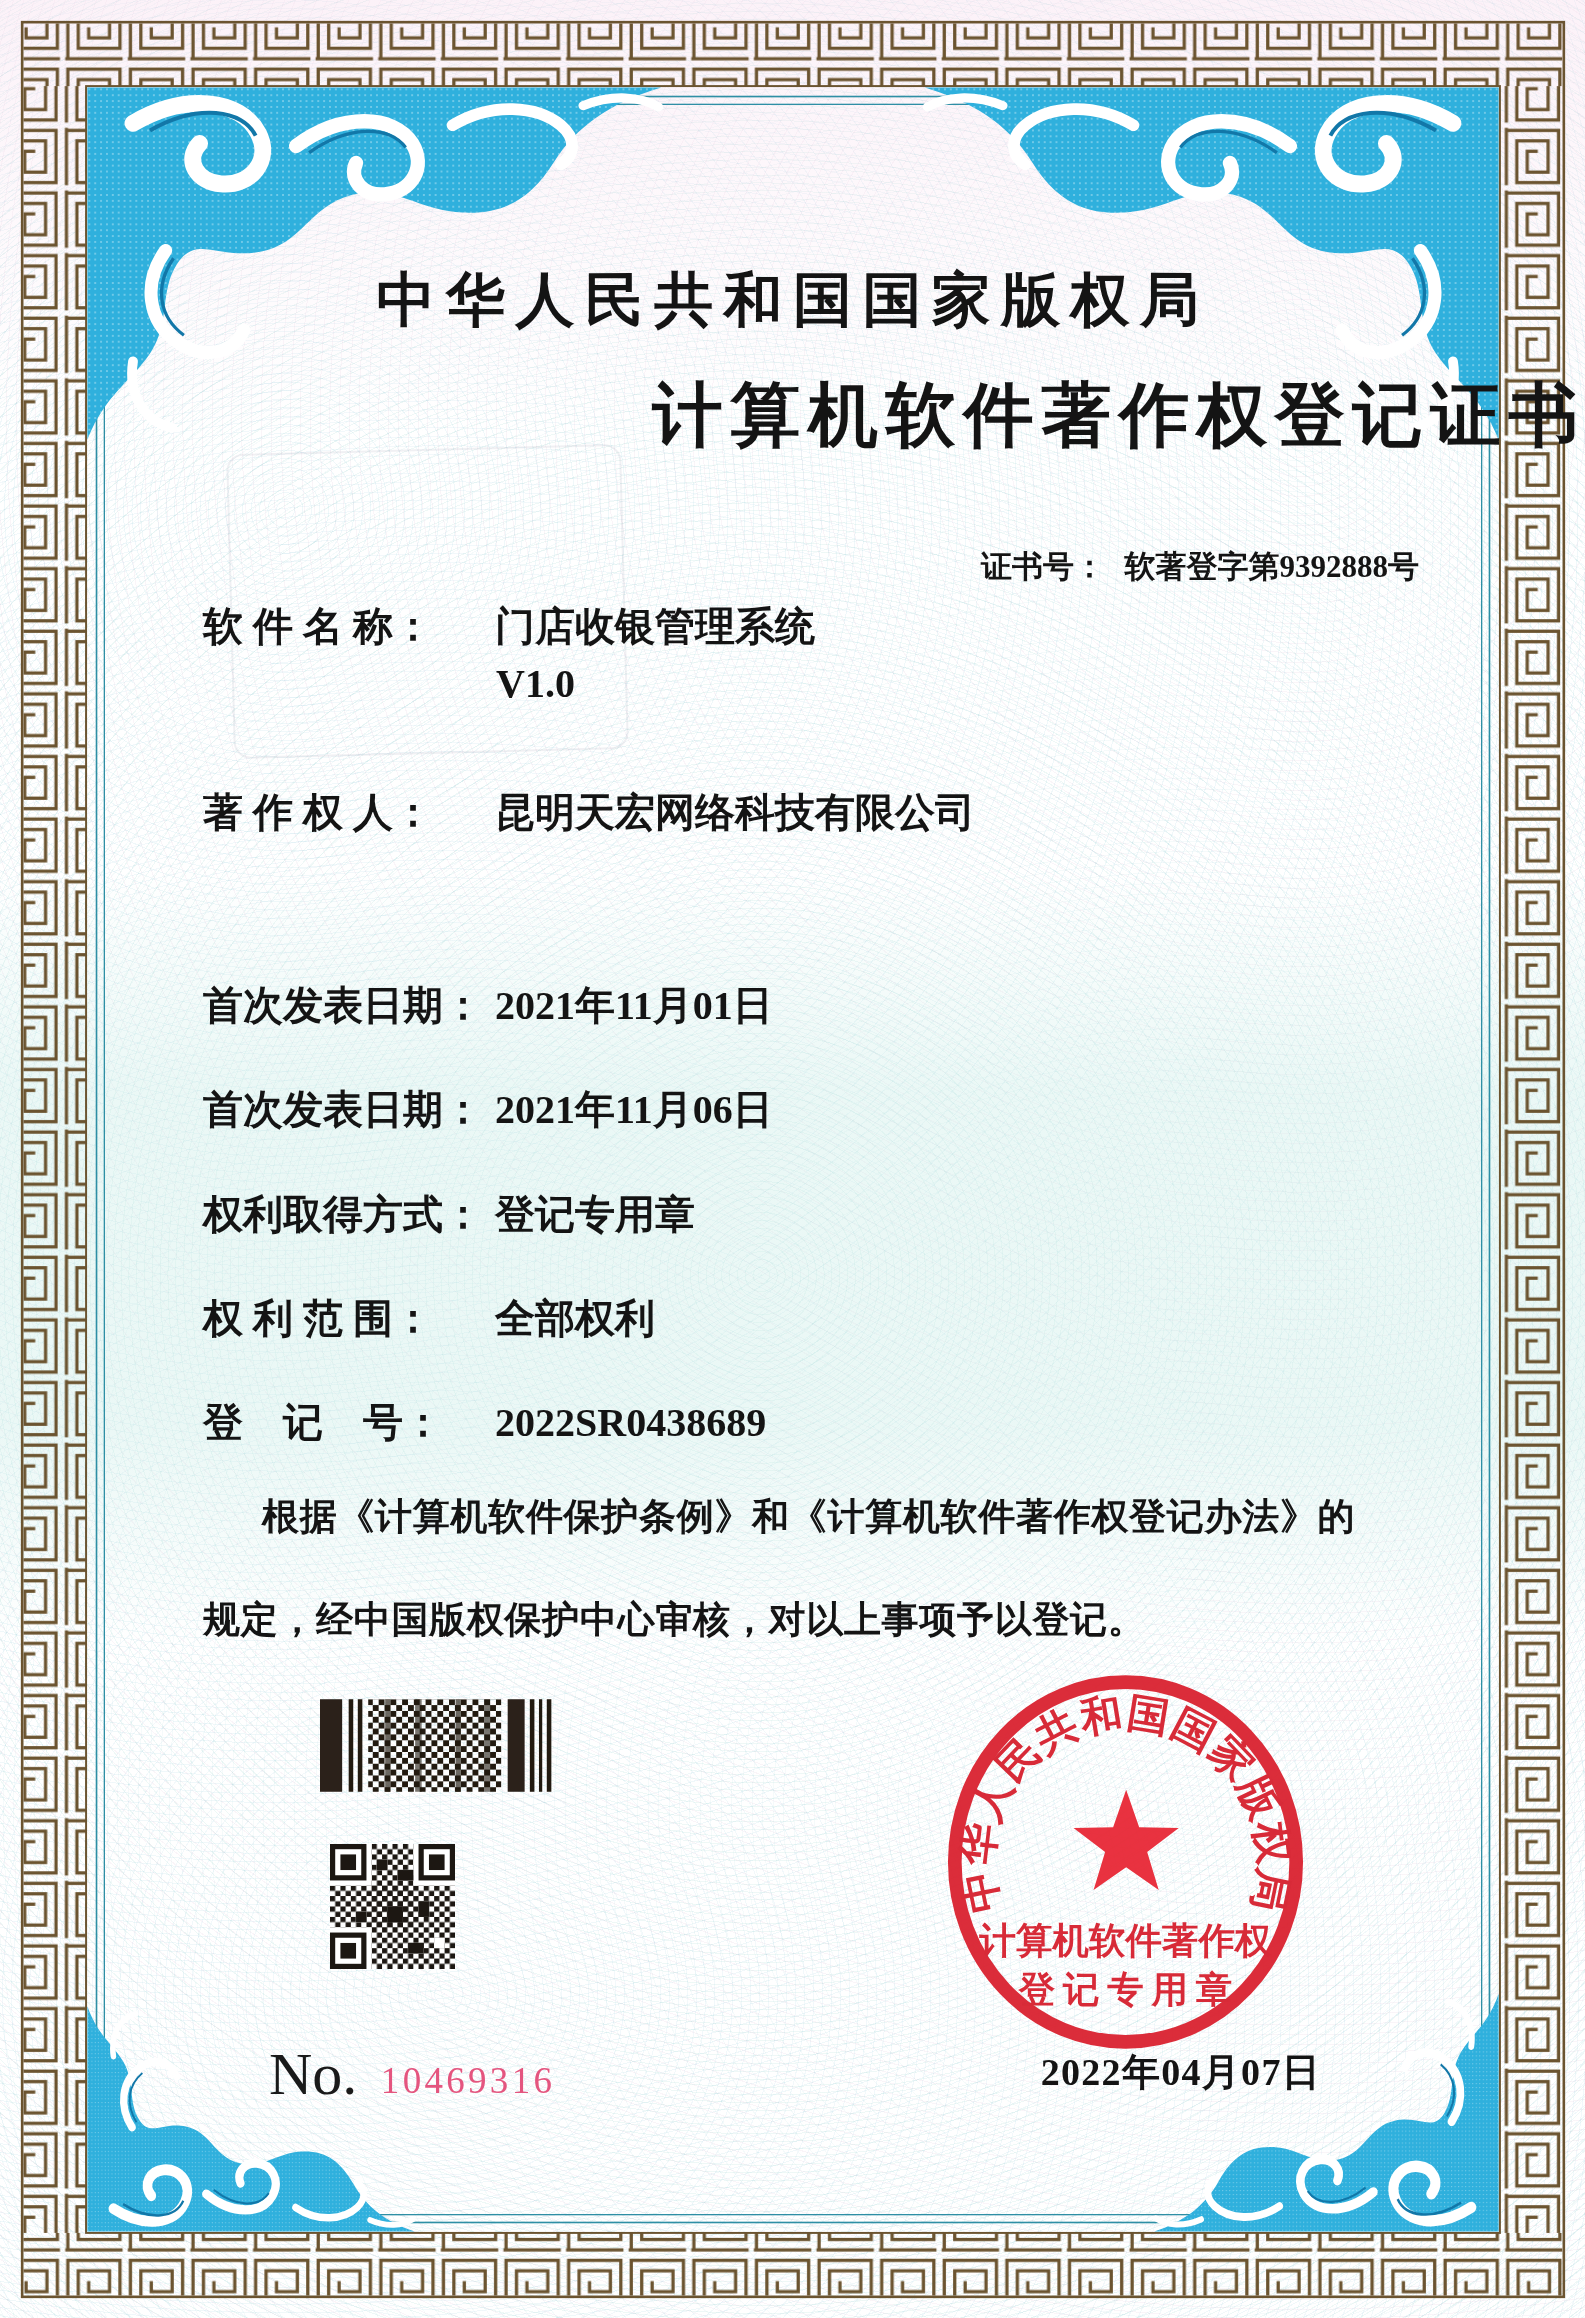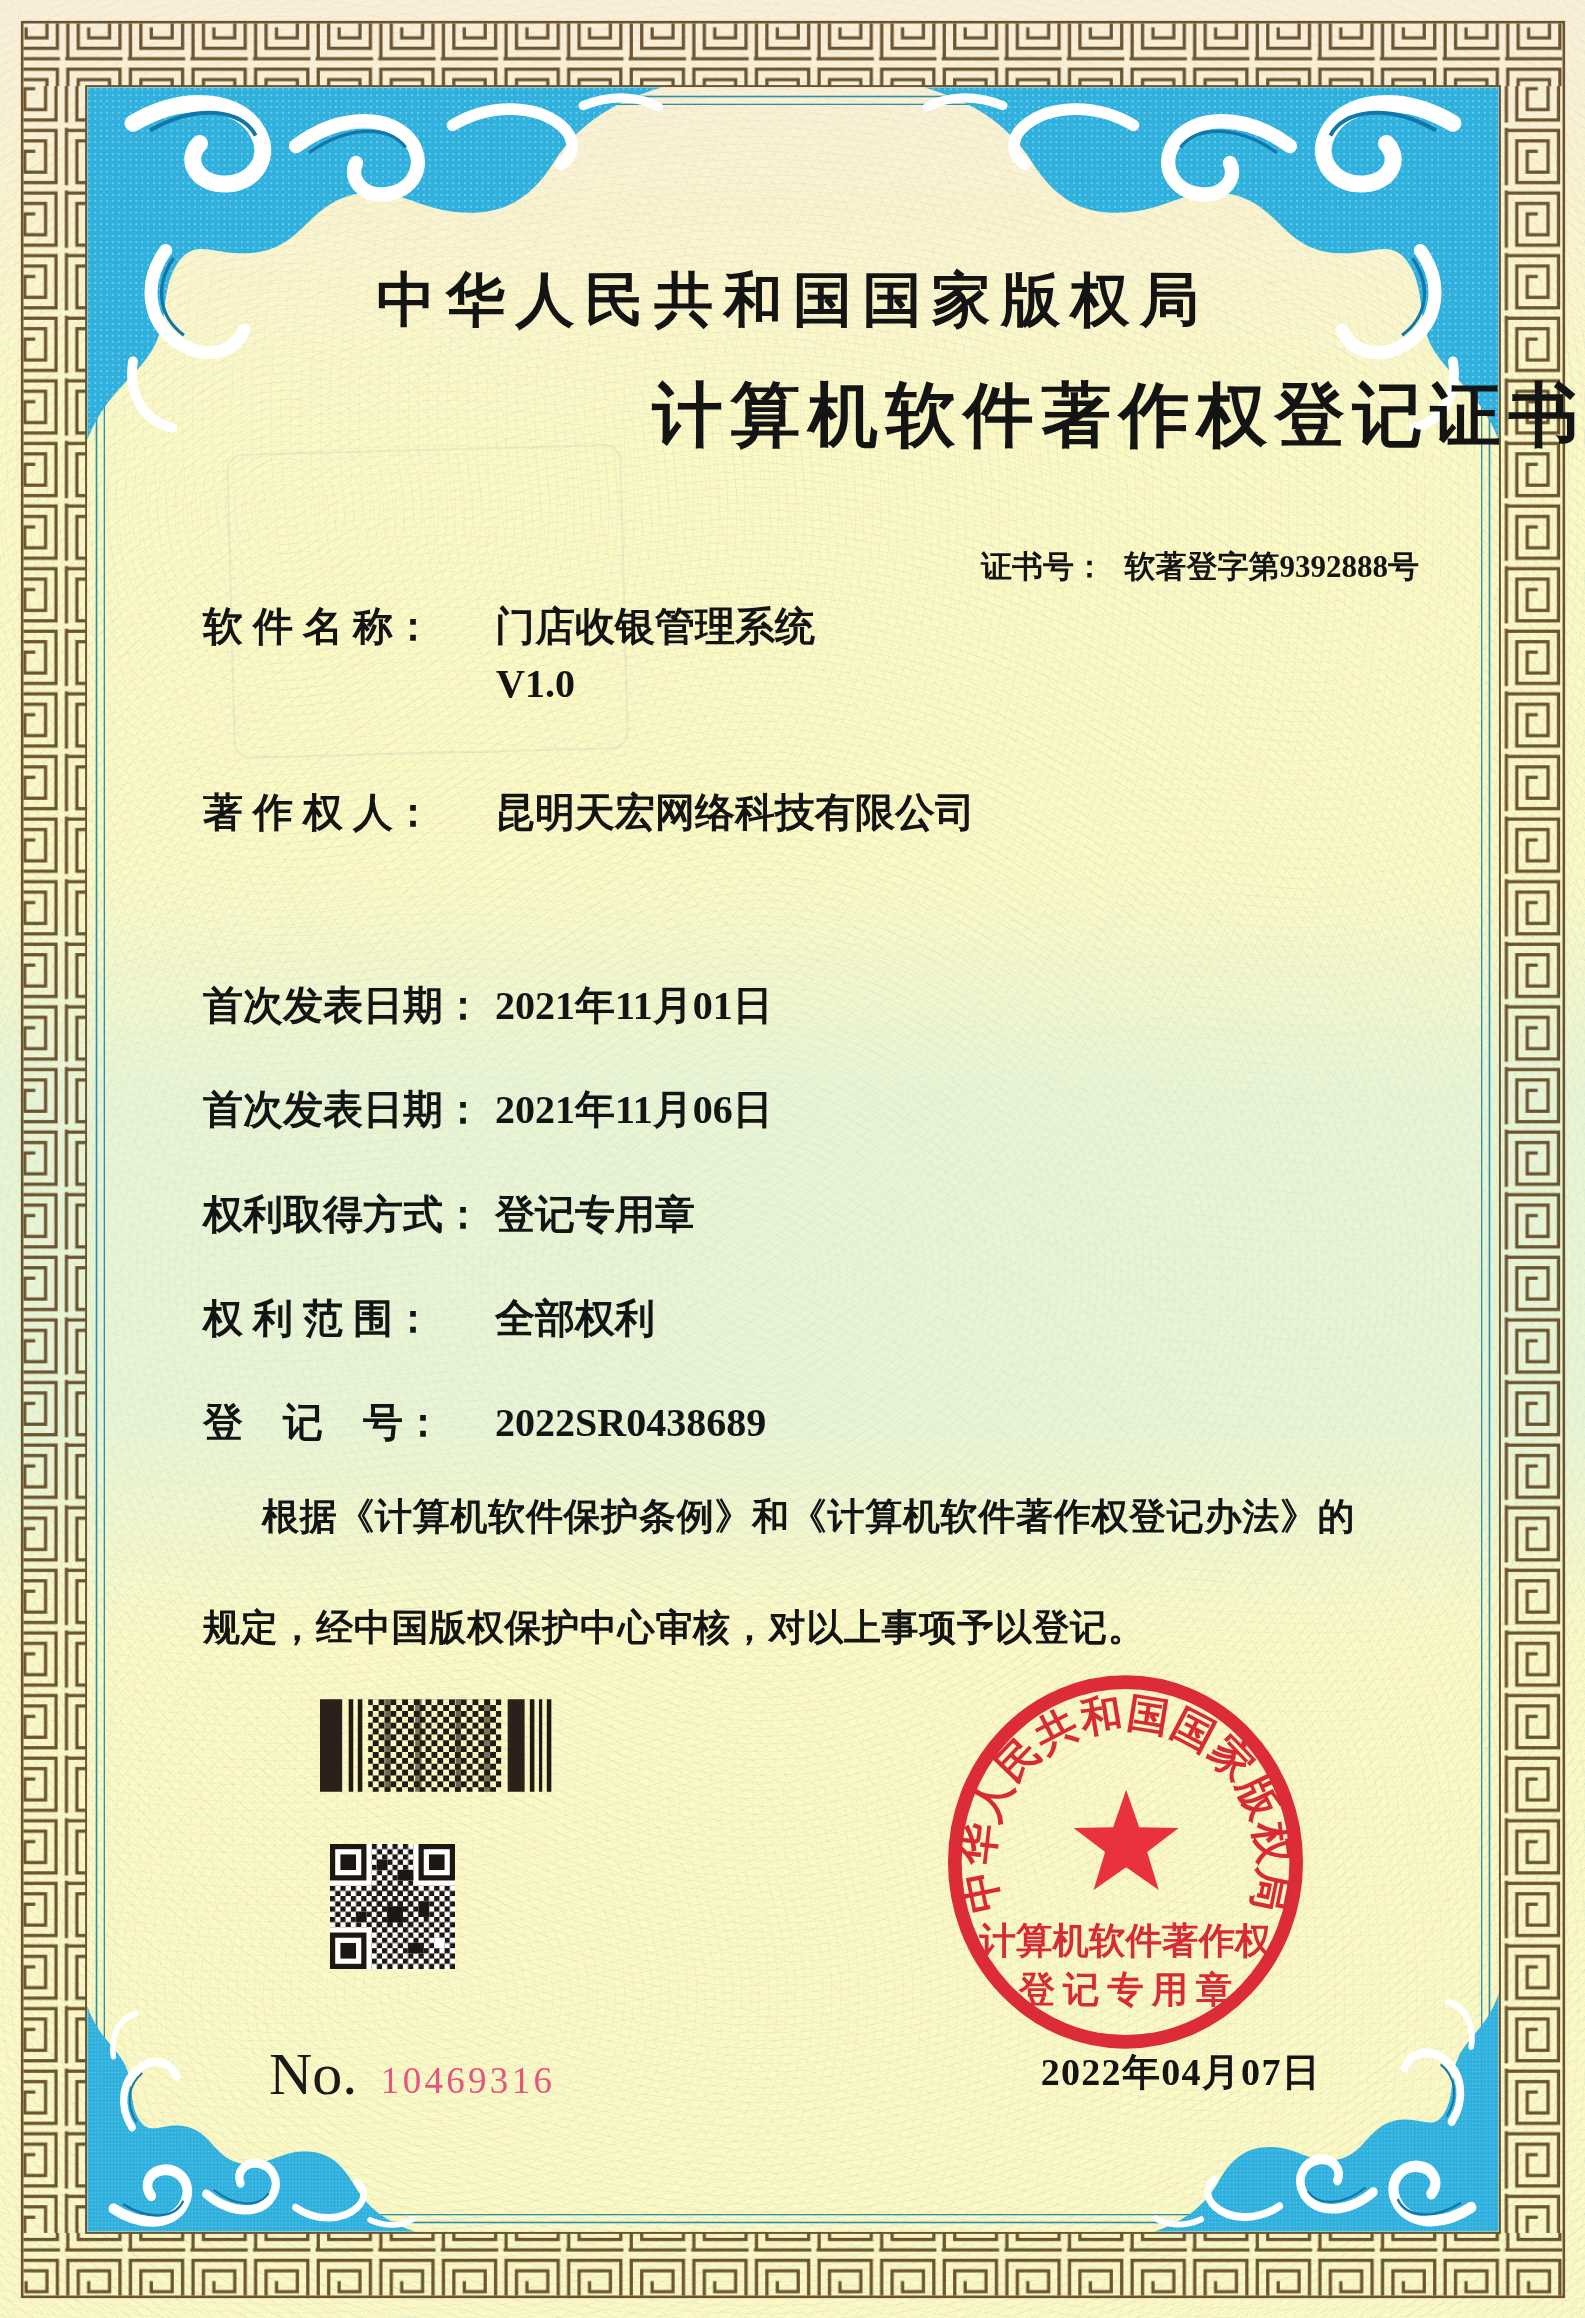--- a/index.html
+++ b/index.html
@@ -1,18 +1,18 @@
 <!DOCTYPE html>
 <html style="font-size:10.4px"><head>
 <meta charset="utf-8">
 <style>
   html,body{margin:0;padding:0;background:#9a9a9a;}
   .page{
     position:relative;width:1586px;height:2319px;overflow:hidden;
-    background:#fef9c3;
+    background:#ffffff;
     font-family:"Liberation Serif","DejaVu Serif",serif;
     color:#141414;
   }
   .texture{
     position:absolute;inset:0;pointer-events:none;
     background-image:
       repeating-radial-gradient(circle at 18% 22%, rgba(150,205,220,0.14) 0 1px, rgba(0,0,0,0) 1px 8.5px),
       repeating-radial-gradient(circle at 82% 18%, rgba(208,165,198,0.11) 0 1px, rgba(0,0,0,0) 1px 9.8px),
       repeating-radial-gradient(circle at 48% 55%, rgba(138,206,196,0.14) 0 1px, rgba(0,0,0,0) 1px 7.8px),
       repeating-radial-gradient(circle at 28% 86%, rgba(150,200,222,0.12) 0 1px, rgba(0,0,0,0) 1px 9px),
@@ -35,21 +35,21 @@
     position:absolute;top:369px;left:0;width:100%;text-align:right;
     font-size:70px;font-weight:bold;letter-spacing:7.8px;white-space:nowrap;
   }
   .certno{position:absolute;top:546px;left:981px;font-size:31px;font-weight:bold;white-space:nowrap;}
   .certno .certno-val{margin-left:19.6px;}
   .row{position:absolute;left:203px;font-size:40px;font-weight:bold;white-space:nowrap;}
   .row .lbl{display:inline-block;width:292px;}
   .vline2{position:absolute;left:496px;top:660px;font-size:40px;font-weight:bold;}
   .stmt{position:absolute;font-size:37px;font-weight:bold;letter-spacing:0.7px;white-space:nowrap;}
   .stmt-1{left:262px;top:1492px;}
-  .stmt-2{left:203px;top:1595px;margin-top:8px;}
+  .stmt-2{left:203px;top:1595px;}
   .codes{position:absolute;}
   .serial{position:absolute;left:269px;top:2040px;white-space:nowrap;}
   .serial .pfx{font-size:60px;color:#1a1a1a;}
   .serial .num{
     font-family:Liberation Serif, serif;
     font-size:37px;color:#e4557f;letter-spacing:3.3px;margin-left:23.5px;
     position:relative;top:-1.3px;
   }
   .seal{position:absolute;left:917px;top:1647px;opacity:0.95;}
   .issue-date{

